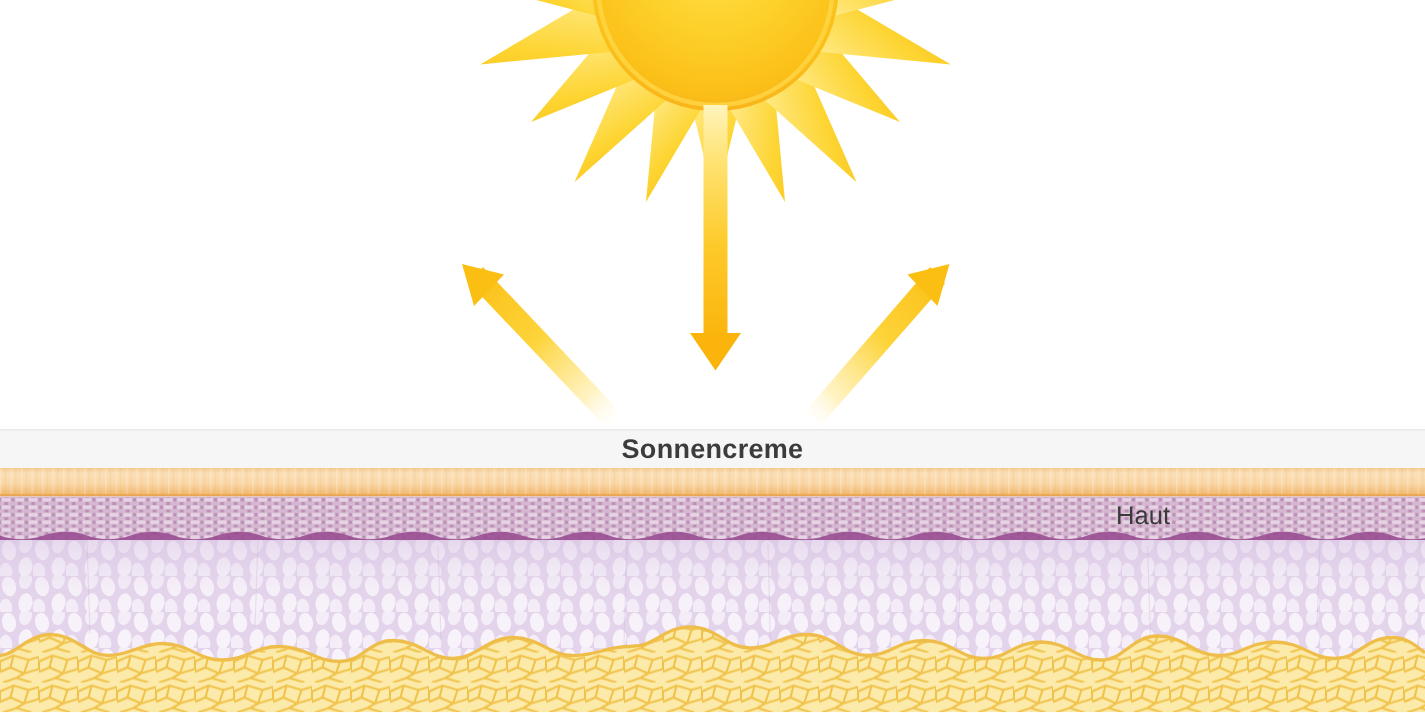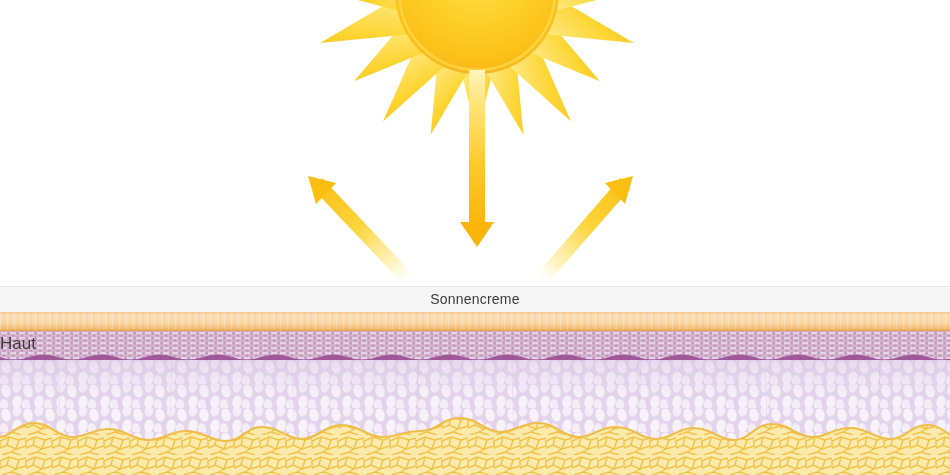--- a/index.html
+++ b/index.html
@@ -40,24 +40,25 @@
     background: #f6f6f6;
     border-top: 1px solid #e9e9e9;
     box-sizing: border-box;
   }
   #sunscreen-label {
     position: absolute;
     left: 0;
     top: 288px;
     width: 950px;
     text-align: center;
-    font-size: 14px;
+    font-size: 18px;
     color: #3c3c3c;
     letter-spacing: .2px;
     line-height: 22px;
+    font-weight: bold;
   }
   
   #cream-layer {
     position: absolute;
     left: 0;
     top: 312px;
     width: 950px;
     height: 19px;
   }
   
@@ -66,21 +67,21 @@
     left: 0;
     top: 331px;
     width: 950px;
     height: 32px;
   }
   #haut-label {
     position: absolute;
     left: 0;
     top: 333px;
     width: 780px;
-    text-align: left;
+    text-align: right;
     font-size: 17px;
     color: #3a3a3a;
     line-height: 22px;
   }
   
   #dermis {
     position: absolute;
     left: 0;
     top: 360px;
     width: 950px;

